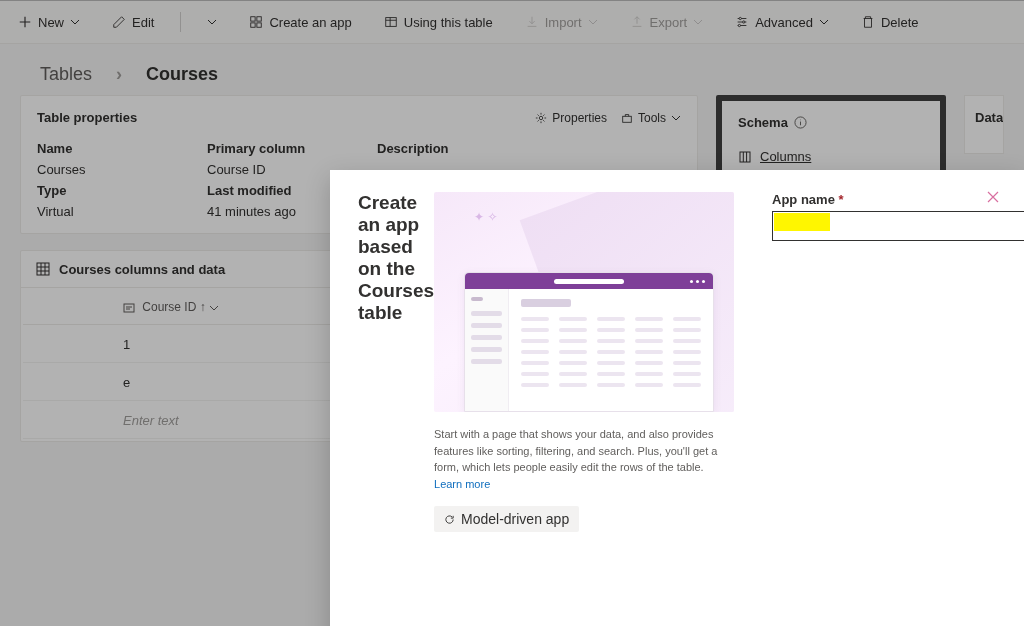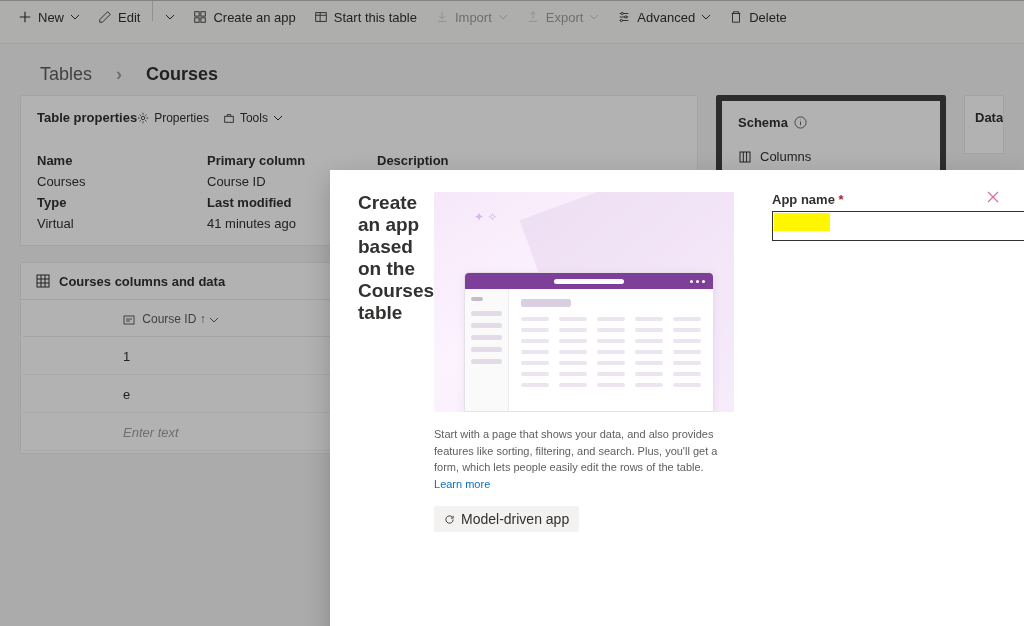--- a/index.html
+++ b/index.html
@@ -2,52 +2,52 @@
 <html><head>
 <meta charset="utf-8">
 <style>
   * { box-sizing: border-box; margin: 0; padding: 0; font-family: "Segoe UI", -apple-system, sans-serif; }
   body { width: 1024px; height: 626px; overflow: hidden; background: #f5f5f5; position: relative; font-size: 13px; color: #323130; }
   
   
   .overlay { position: absolute; inset: 0; background: rgba(0,0,0,0.30); z-index: 50; }
   
   
-  .toolbar { height: 44px; background: #faf9f8; border-bottom: 1px solid #edebe9; display: flex; align-items: flex-start; padding: 0 10px; gap: 2px; border-top: 1px solid #bcbcbc;}
+  .toolbar { height: 44px; background: #faf9f8; border-bottom: 1px solid #edebe9; display: flex; align-items: center; padding: 0 10px; gap: 16px; border-top: 1px solid #bcbcbc;}
   .tbtn { display: inline-flex; align-items: center; gap: 6px; height: 32px; padding: 0 8px; border: none; background: transparent; font-size: 13px; color: #323130; cursor: pointer; }
   .tbtn svg { width: 14px; height: 14px; }
   .chev { width: 10px !important; height: 10px !important; }
   .sep { width: 1px; height: 20px; background: #d2d0ce; margin: 0 2px; }
   .highlight-btn { position: relative; }
   .highlight-btn::before { content:""; position:absolute; left:-6px; right:-3px; top:-10px; bottom:-4px; background: #fff600; border-radius: 40% 50% 45% 50% / 55% 50% 55% 50%; z-index:-1; }
   .disabled { color: #a19f9d; }
   .disabled svg { opacity: .5; }
 
   
   .bc { padding: 20px 40px 10px; display:flex; align-items:center; gap:24px; font-size: 18px; font-weight: 600; }
   .bc .parent { color: #605e5c; font-weight: 400; }
   .bc .sep-arrow { color: #a19f9d; }
 
   .content { padding: 0 20px; display:flex; gap: 18px; align-items: flex-start; }
   .left-col { flex: 1; min-width: 0; }
   
   .card { background:#fff; border:1px solid #edebe9; border-radius:2px; padding: 14px 16px; margin-bottom: 16px; position: relative; }
-  .card-hd { display:flex; align-items:center; justify-content:flex-start; margin-bottom: 28px; }
+  .card-hd { display:flex; align-items:center; justify-content:space-between; margin-bottom: 16px; }
   .card-title { font-weight:600; font-size:13px; }
   .card-actions { display:flex; gap:14px; align-items:center; font-size:12px; color:#323130;}
   .card-actions span { display:inline-flex; align-items:center; gap:5px; cursor:pointer; }
   
   .props-grid { display:grid; grid-template-columns: 170px 170px 1fr; row-gap: 6px; font-size:13px; }
   .props-grid .lbl { font-weight:600; }
   .props-grid .val { color:#323130; }
   
   .schema-card { width: 230px; background:#fff; border:6px solid #404040; border-radius:2px; padding: 14px 16px; }
   .schema-hd { display:flex; align-items:center; gap:6px; font-weight:600; margin-bottom:14px; }
   .info-ic { width:13px; height:13px; color:#605e5c; }
-  .schema-list div { padding: 5px 0; font-size:13px; color:#323130; display:flex; align-items:center; gap:8px; }
+  .schema-list div { padding: 5px 0; font-size:13px; color:#323130; display:flex; align-items:center; gap:8px;text-decoration:underline; }
   
   .data-card { width: 40px; background:#fff; border:1px solid #edebe9; padding: 14px 10px; overflow:hidden;}
   .data-card .hd { font-weight:600; margin-bottom:14px; white-space:nowrap;}
 
   .cols-card { background:#fff; border:1px solid #edebe9; border-radius:2px; }
   .cols-hd { display:flex; align-items:center; gap:8px; padding: 10px 14px; border-bottom:1px solid #edebe9; font-weight:600; }
   .cols-hd svg { width:16px; height:16px; }
   .tbl { width:100%; }
   .tbl th { text-align:left; font-weight:400; font-size:12px; color:#605e5c; padding: 10px 14px; border-bottom:1px solid #edebe9; }
   .tbl th.courseid { padding-left: 100px; }
@@ -129,21 +129,21 @@
         <rect x="2" y="9" width="5" height="5" stroke="currentColor" fill="none"></rect>
         <rect x="9" y="9" width="5" height="5" stroke="currentColor" fill="none"></rect>
       </svg>
     <span>Create an app</span>
   </button>
   <button class="tbtn">
     <svg viewBox="0 0 16 16">
         <rect x="2" y="3" width="12" height="10" stroke="currentColor" fill="none"></rect>
         <path d="M2 6h12M7 3v10" stroke="currentColor" fill="none"></path>
       </svg>
-    <span>Start this table</span>
+    <span>Using this table</span>
   </button>
   <button class="tbtn disabled">
     <svg viewBox="0 0 16 16">
         <path d="M8 2v8m-3-3l3 3 3-3M3 13h10" stroke="currentColor" fill="none"></path>
       </svg>
     <span>Import</span>
     <svg class="chev" viewBox="0 0 10 10">
         <path d="M1 3l4 4 4-4" stroke="currentColor" fill="none"></path>
       </svg>
   </button>

